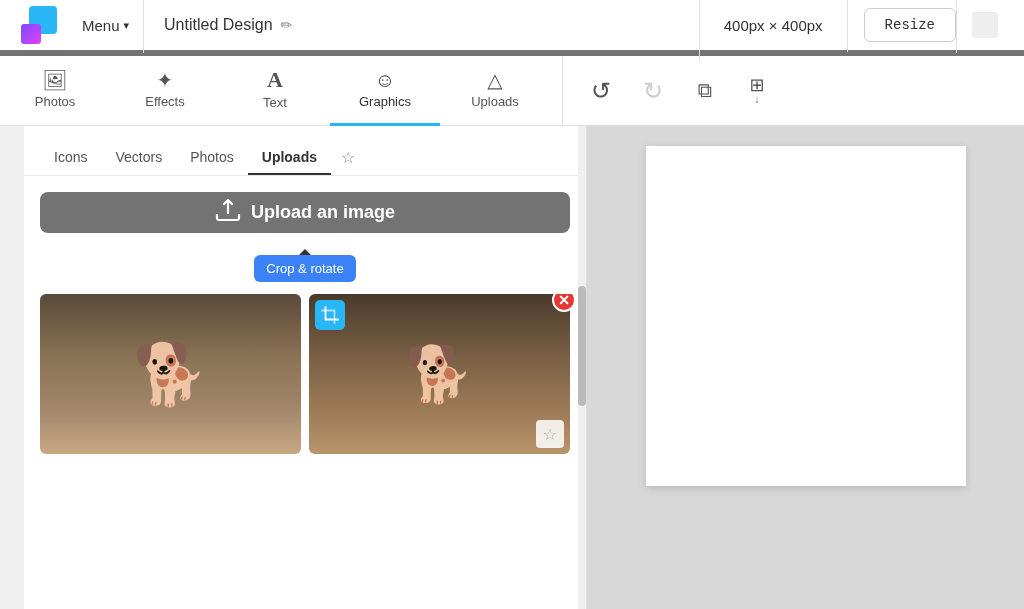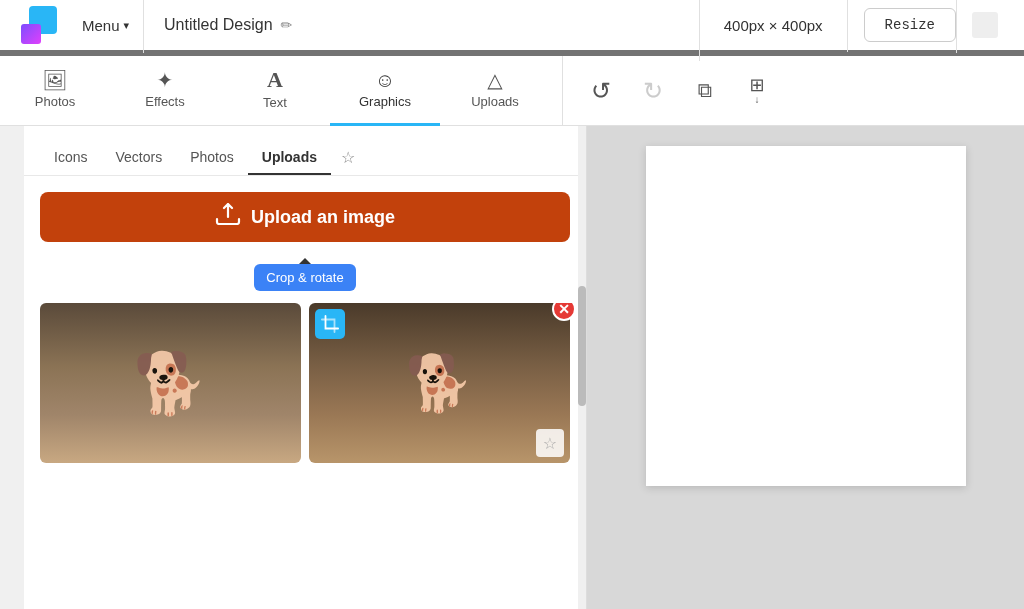--- a/index.html
+++ b/index.html
@@ -212,22 +212,22 @@
       color: #888;
       font-size: 16px;
     }
 
     
     .upload-section {
       padding: 16px;
     }
     .upload-btn {
       width: 100%;
-      height: 50px;
-      background: #c2410c;
+      height: 41px;
+      background: #737373;
       border: none;
       border-radius: 8px;
       color: #fff;
       font-size: 18px;
       font-weight: 600;
       cursor: pointer;
       display: flex;
       align-items: center;
       justify-content: center;
       gap: 10px;

